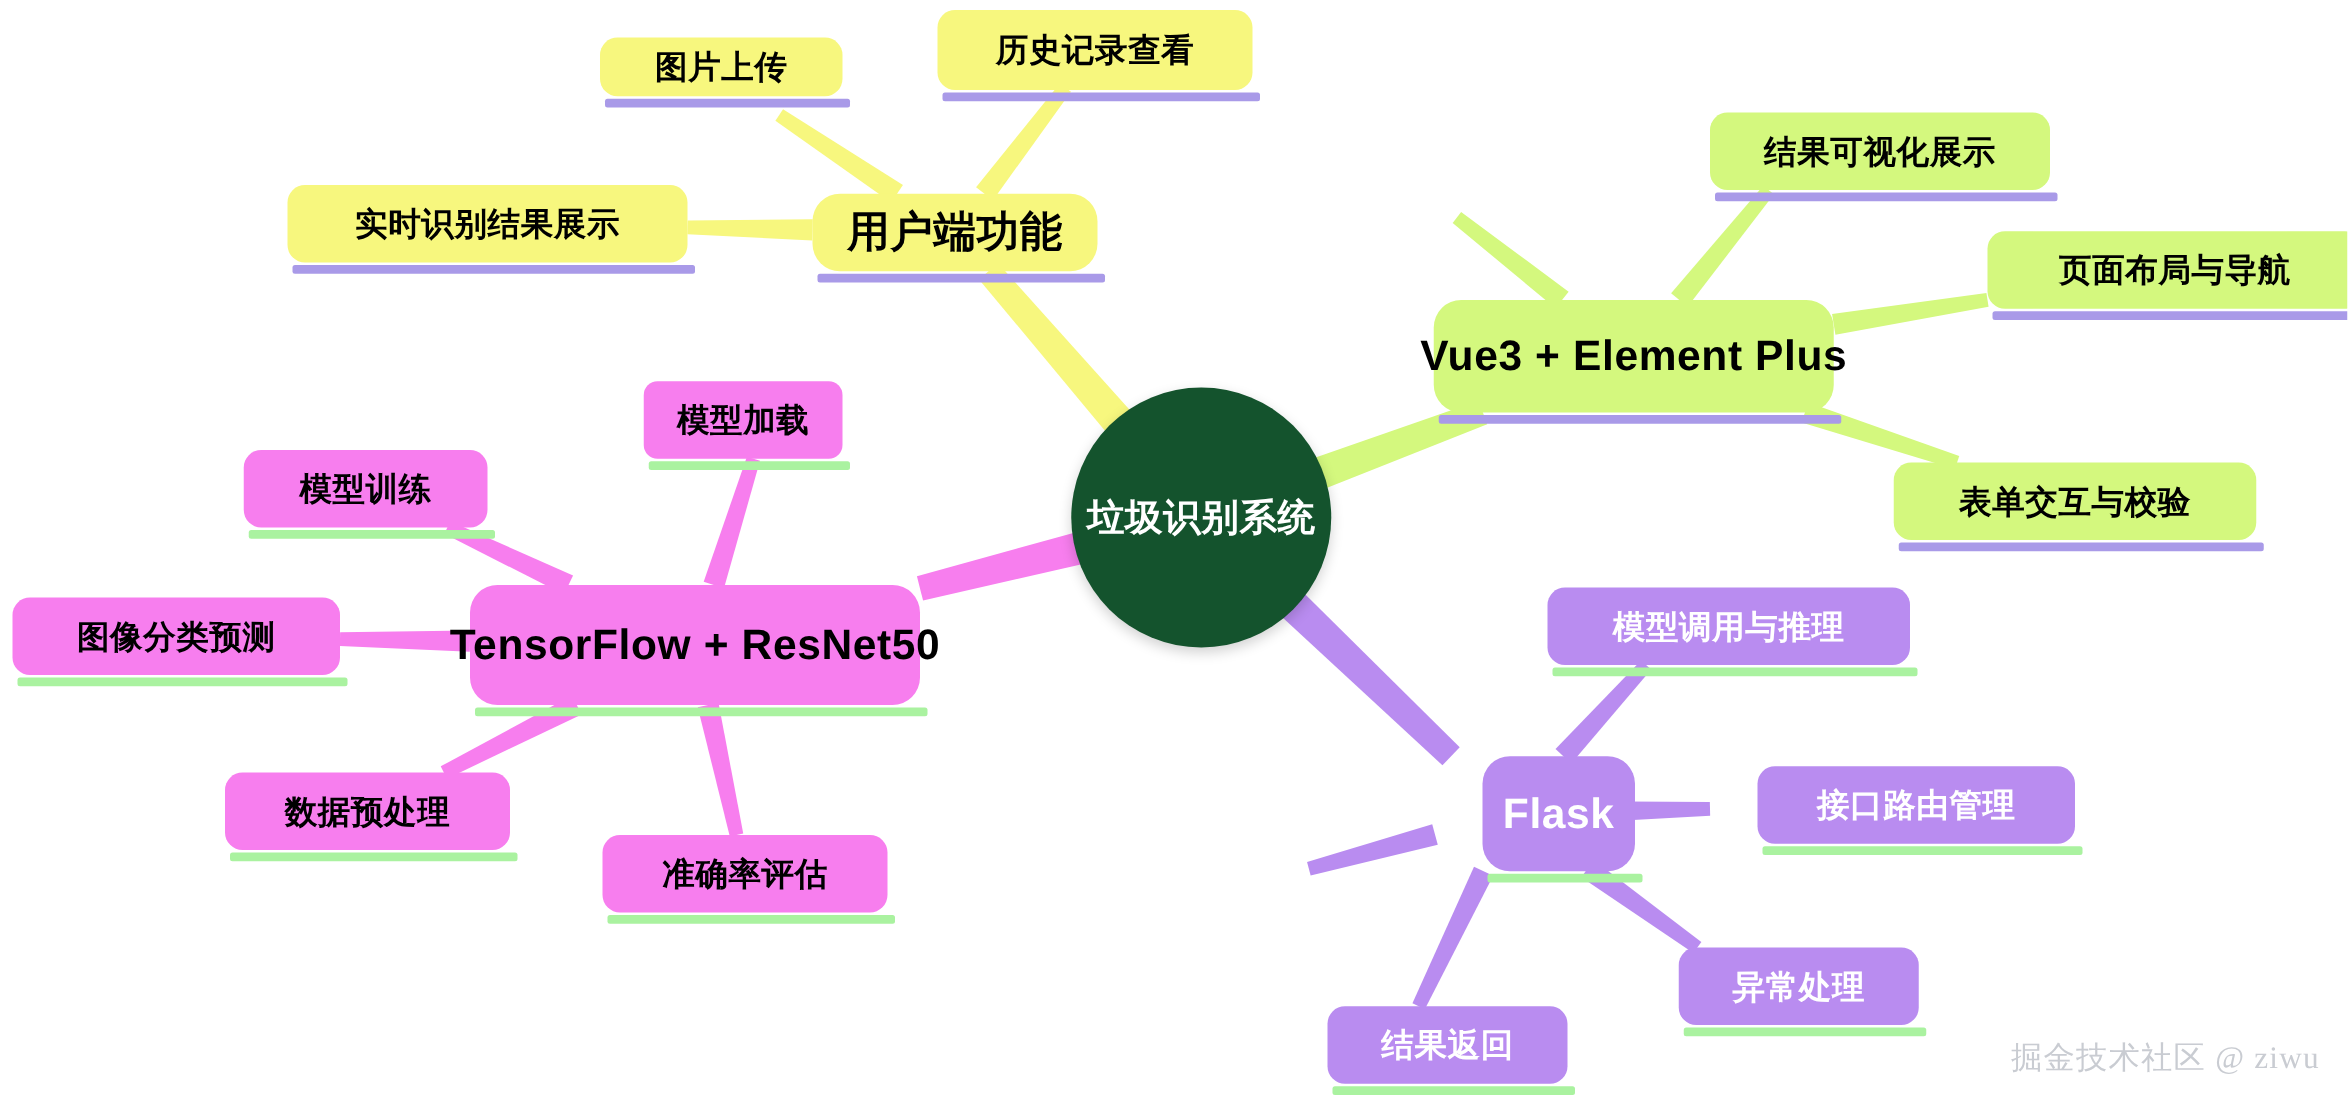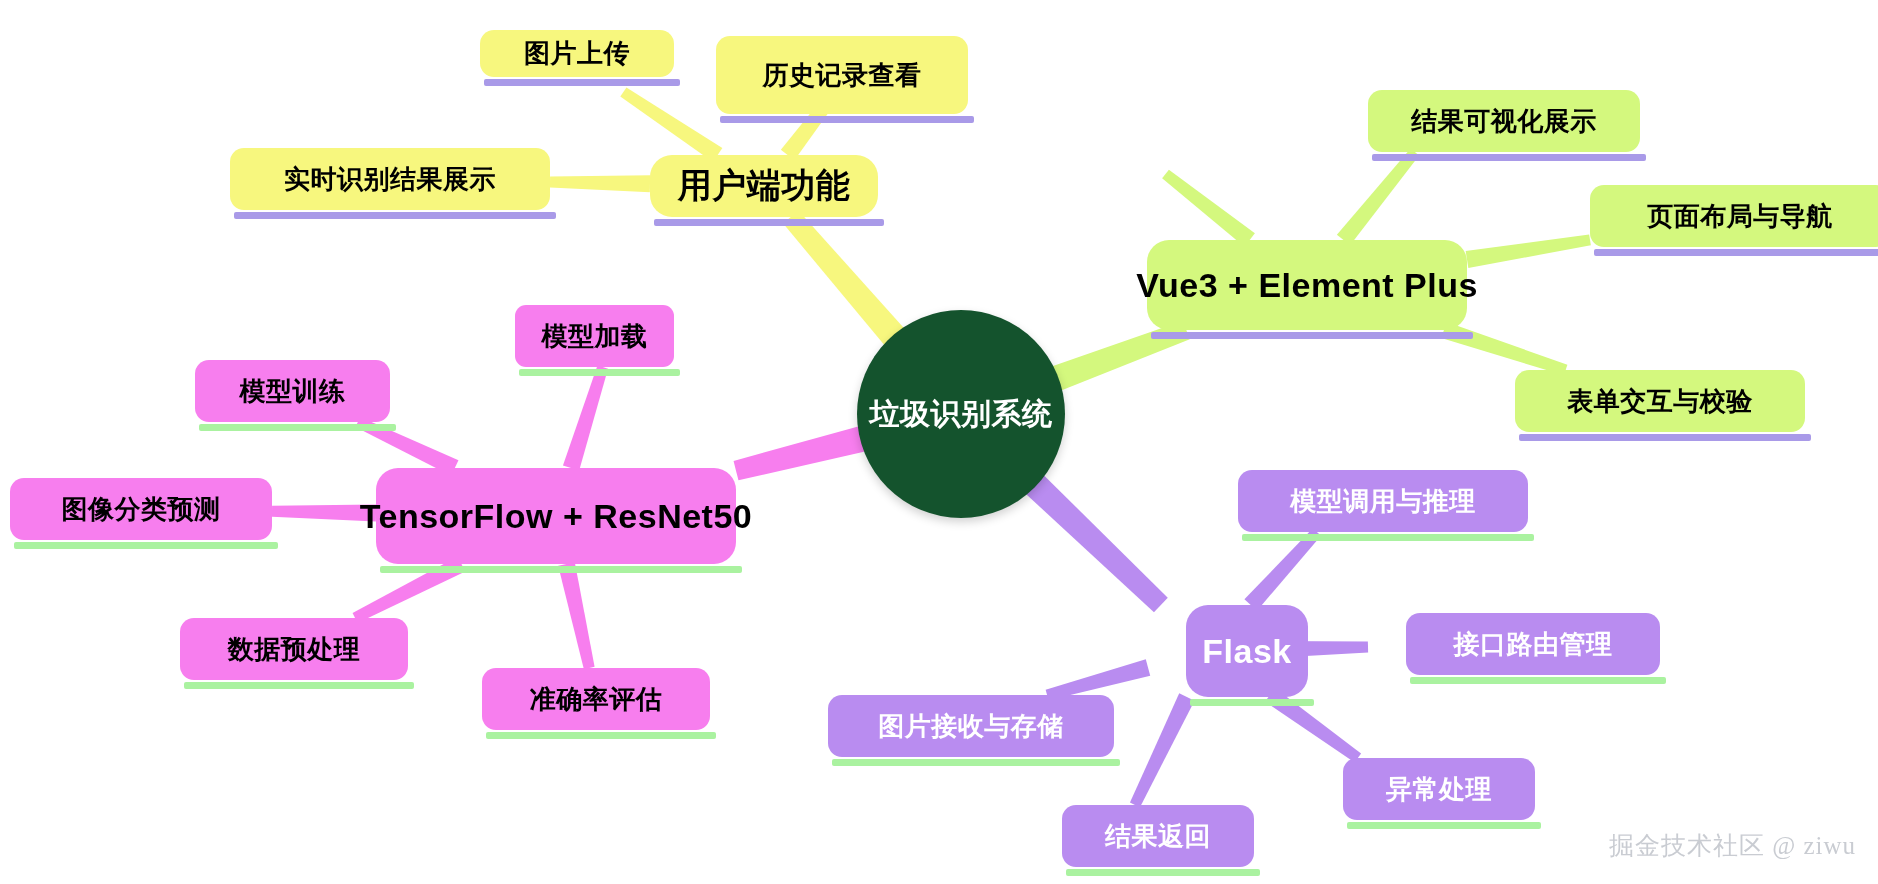--- a/index.html
+++ b/index.html
@@ -114,21 +114,21 @@
   <div class="watermark">掘金技术社区 @ ziwu</div>
 <div class="node root" style="left: 857px; top: 310px; width: 208px; height: 208px;">
       <span class="label">垃圾识别系统</span>
     </div>
     <div class="node branch skin-yellow u-purple" style="left: 650px; top: 155px; width: 228px; height: 62px;">
       <span class="label">用户端功能</span>
     </div>
     <div class="node leaf skin-yellow u-purple" style="left: 480px; top: 30px; width: 194px; height: 47px;">
       <span class="label">图片上传</span>
     </div>
-    <div class="node leaf skin-yellow u-purple" style="left: 716px; top: 8px; width: 252px; height: 78px; margin-top: 28px;">
+    <div class="node leaf skin-yellow u-purple" style="left: 750px; top: 8px; width: 252px; height: 64px;">
       <span class="label">历史记录查看</span>
     </div>
     <div class="node leaf skin-yellow u-purple" style="left: 230px; top: 148px; width: 320px; height: 62px;">
       <span class="label">实时识别结果展示</span>
     </div>
     <div class="node branch skin-green u-purple" style="left: 1147px; top: 240px; width: 320px; height: 90px;">
       <span class="label">Vue3 + Element Plus</span>
     </div>
     <div class="node leaf skin-green u-purple" style="left: 1368px; top: 90px; width: 272px; height: 62px;">
       <span class="label">结果可视化展示</span>
@@ -165,16 +165,13 @@
     </div>
     <div class="node leaf skin-purple u-green" style="left: 1368px; top: 613px; width: 254px; height: 62px;">
       <span class="label">接口路由管理</span>
     </div>
     <div class="node leaf skin-purple u-green" style="left: 1305px; top: 758px; width: 192px; height: 62px;">
       <span class="label">异常处理</span>
     </div>
     <div class="node leaf skin-purple u-green" style="left: 1024px; top: 805px; width: 192px; height: 62px;">
       <span class="label">结果返回</span>
     </div>
-    <div class="node leaf skin-purple u-green" style="left: 790px; top: 695px; width: 286px; height: 62px;">
-      <span class="label">图片接收与存储</span>
-    </div>
   </div>
 
 </body></html>

